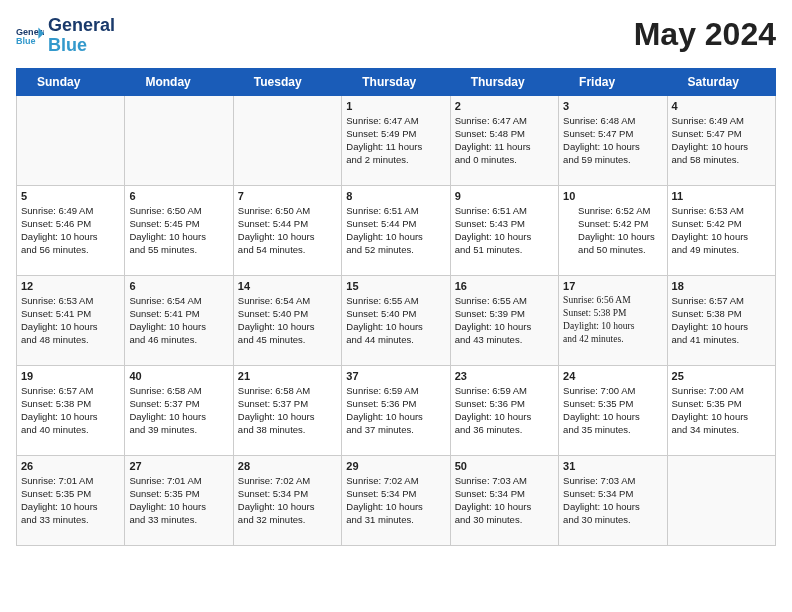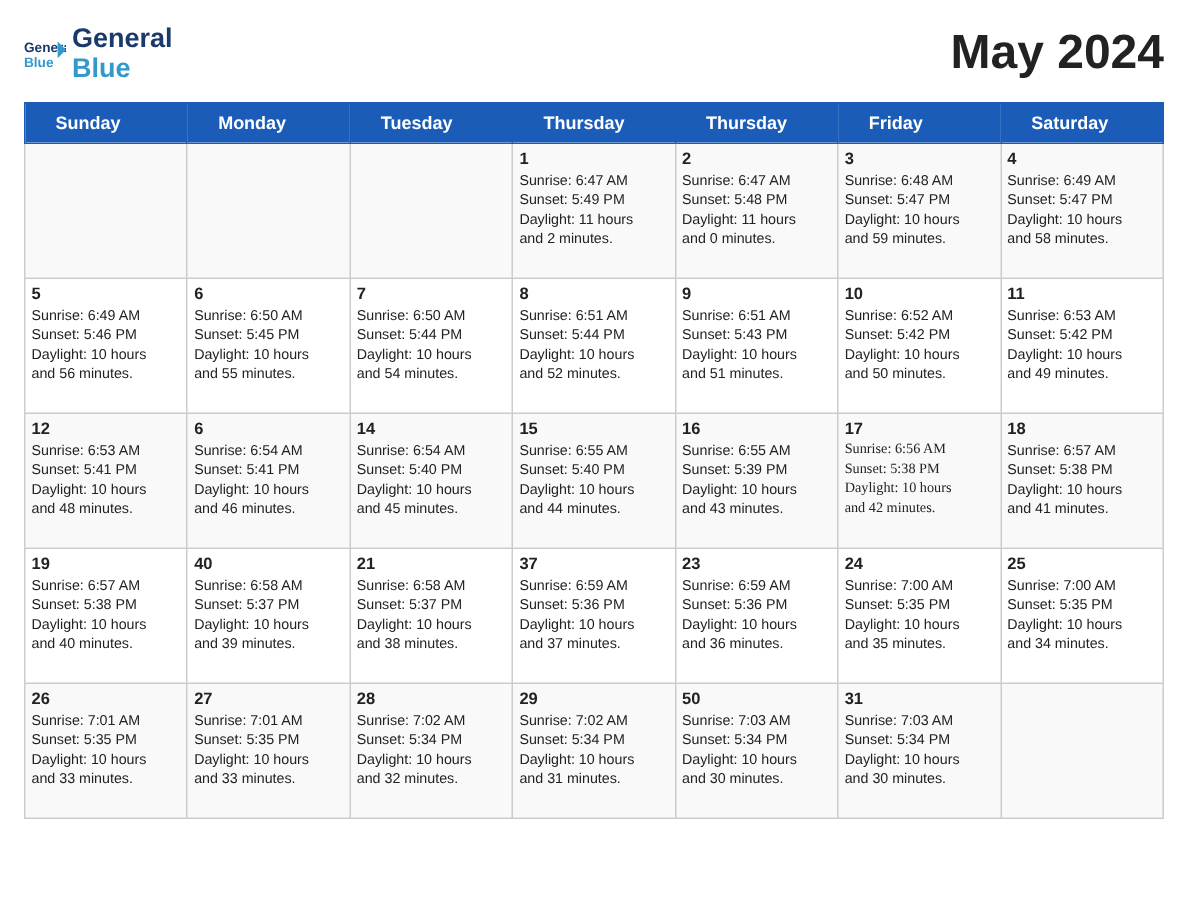--- a/index.html
+++ b/index.html
@@ -182,21 +182,21 @@
         </td>
         <td>
           <span class="day-num">9</span>
           <div class="day-info" style="white-space: pre-line;">Sunrise: 6:51 AM
 Sunset: 5:43 PM
 Daylight: 10 hours
 and 51 minutes.</div>
         </td>
         <td>
           <span class="day-num">10</span>
-          <div class="day-info" style="white-space: pre-line;">Sunrise: 6:52 AM
+          <div class="day-info" style="white-space: pre-line; margin-left: 15px;">Sunrise: 6:52 AM
 Sunset: 5:42 PM
 Daylight: 10 hours
 and 50 minutes.</div>
         </td>
         <td>
           <span class="day-num">11</span>
           <div class="day-info" style="white-space: pre-line;">Sunrise: 6:53 AM
 Sunset: 5:42 PM
 Daylight: 10 hours
 and 49 minutes.</div>

